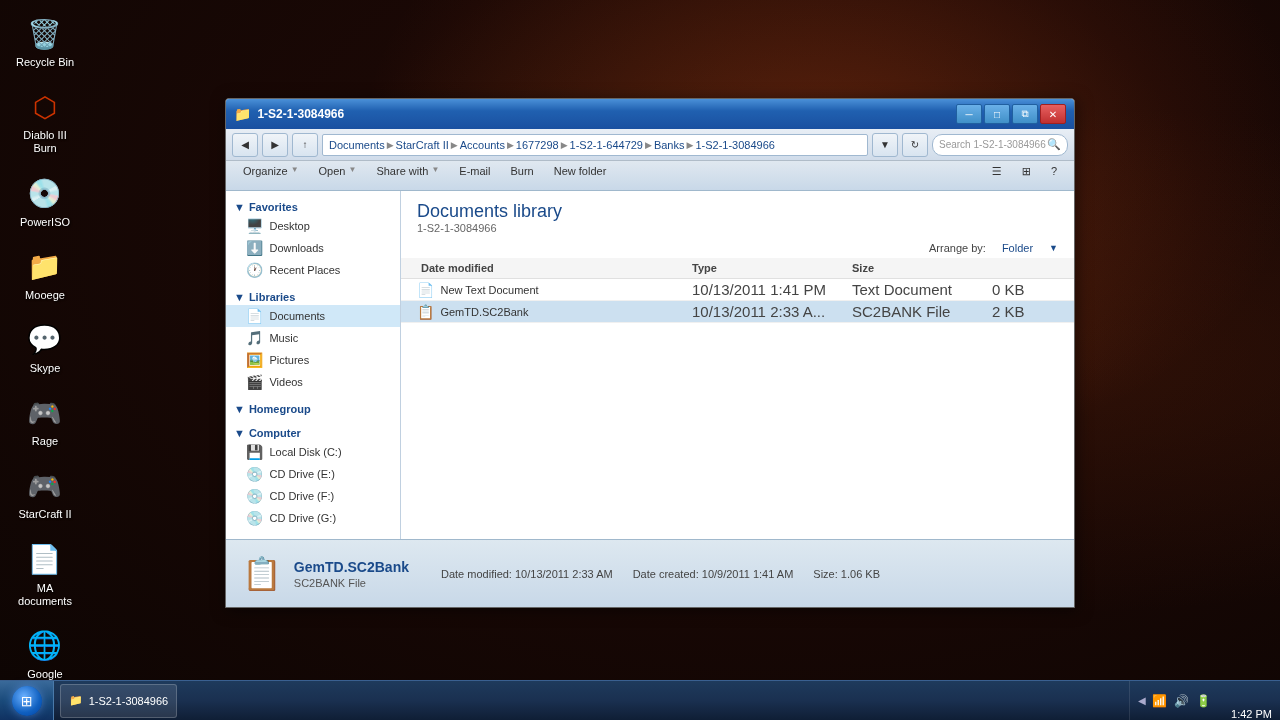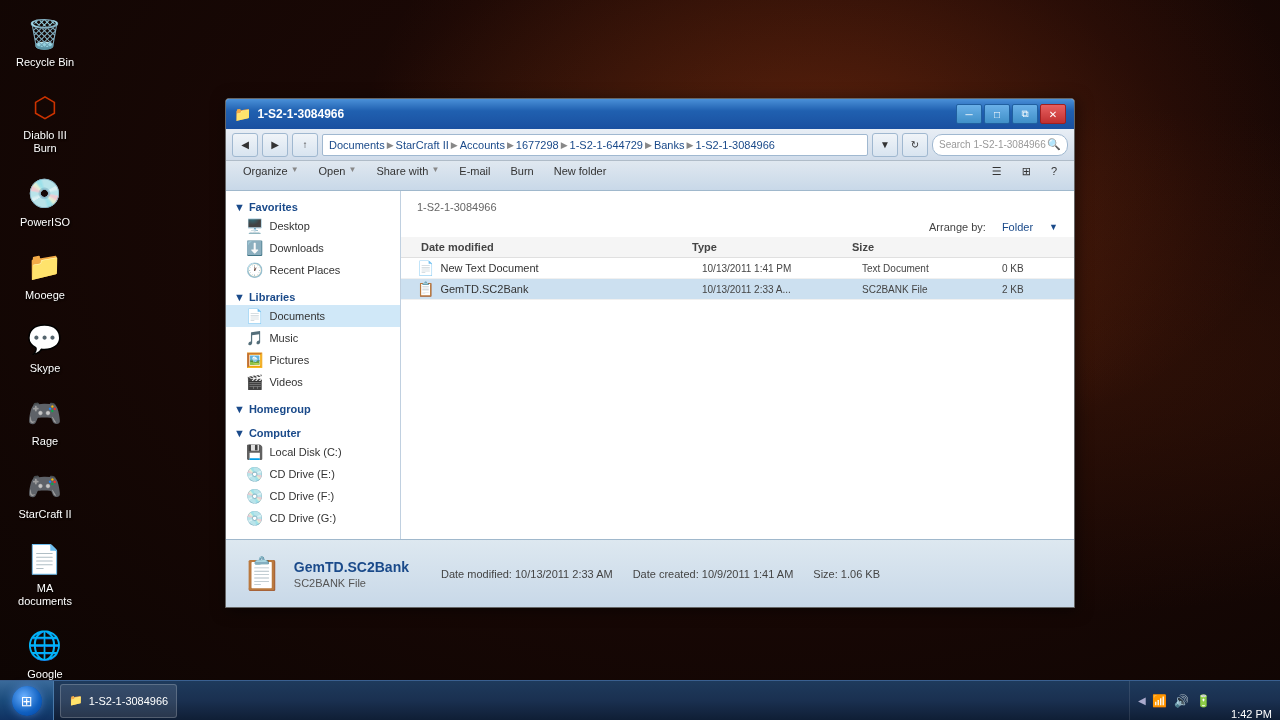--- a/index.html
+++ b/index.html
@@ -419,24 +419,23 @@
       gap: 6px;
       font-size: 11px;
       color: #333;
     }
 
     .file-icon {
       font-size: 14px;
     }
 
     .file-cell {
-      font-size: 10px;
+      font-size: 15px;
       color: #444;
       padding: 0 4px;
-      margin-left: 10px;
     }
 
     
     .status-bar {
       height: 68px;
       background: linear-gradient(to bottom, #dde8f0, #c8d8e8);
       border-top: 1px solid #a0b8cc;
       display: flex;
       align-items: center;
       padding: 0 16px;
@@ -705,20 +704,21 @@
             
             
           </div>
         </div>
 
       </div>
 
       <div class="file-area">
 
         <div class="file-header">
+          <div class="library-title">Documents library</div>
           <div class="library-subtitle">1-S2-1-3084966</div>
         </div>
 
         <div class="arrange-bar">
           <span>Arrange by:</span>
           <span style="color:#1a4a8a;cursor:pointer;">Folder</span>
           <span style="color:#1a4a8a;font-size:9px;">▼</span>
         </div>
 
         <div class="column-headers">

